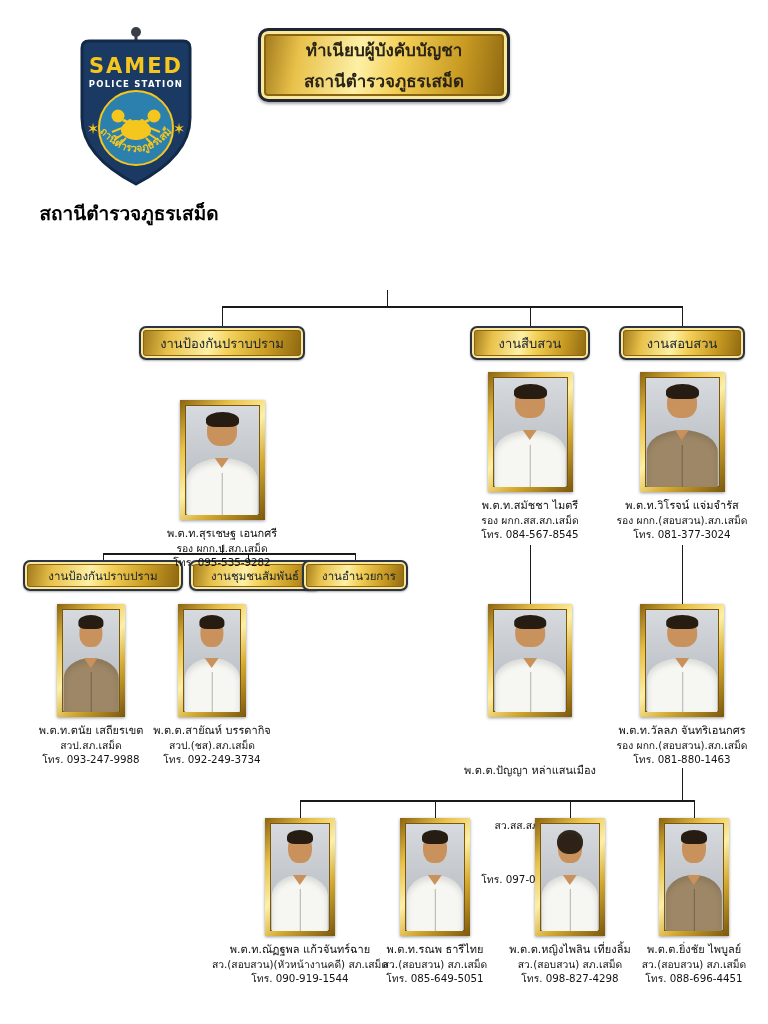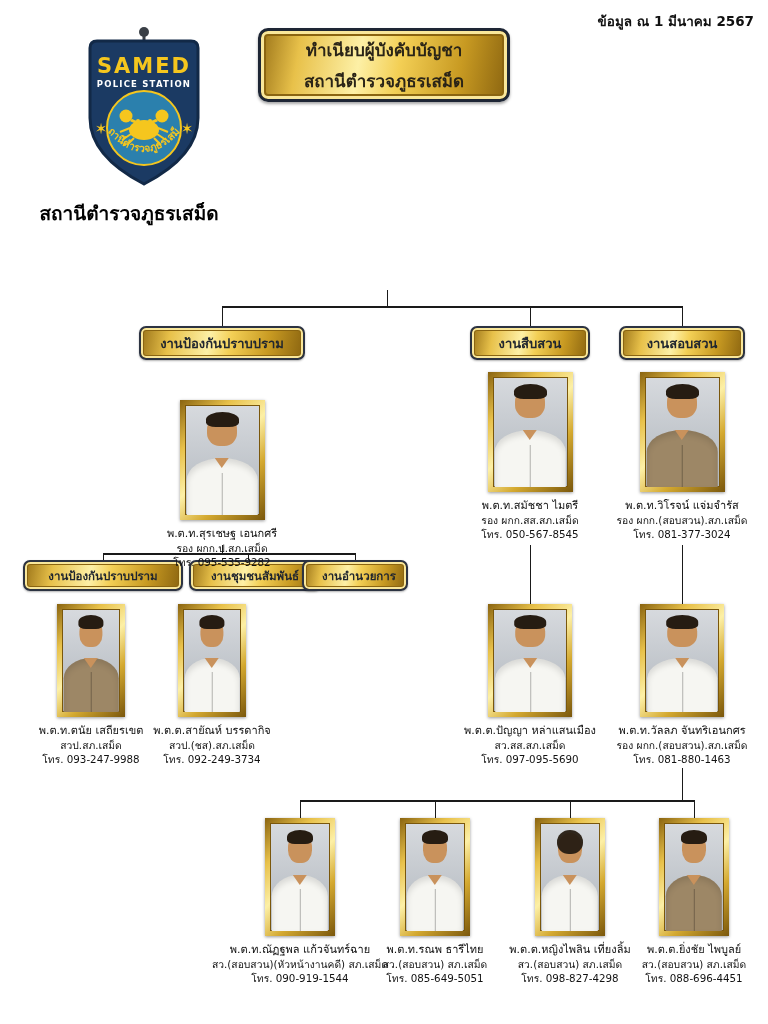--- a/index.html
+++ b/index.html
@@ -6,21 +6,21 @@
   .canvas{position:relative;width:768px;height:1024px;background:#ffffff;overflow:hidden;
           font-family:"DejaVu Sans",sans-serif;color:#111;}
   .date-note{position:absolute;top:10px;right:14px;font-size:13.5px;font-weight:bold;color:#111;}
 
   
   .plaque{position:absolute;height:34px;border-radius:7px;
     background:linear-gradient(100deg,#9a7318 0%,#e8c14a 18%,#fdf0a6 42%,#f3cf55 55%,#c89a22 78%,#8a6410 100%);
     border:2px solid #2c3342;
     box-shadow:inset 0 0 0 2px #f9e79a, inset 0 0 0 3px #8a6410, 0 1px 2px rgba(0,0,0,.3);
     display:flex;align-items:center;justify-content:center;
-    font-weight:bold;color:#20262f;font-size:13px;box-sizing:border-box;}
+    font-weight:normal;color:#20262f;font-size:13px;box-sizing:border-box;}
   .plaque.small{height:31px;font-size:11.5px;}
   .title-plaque{position:absolute;left:258px;top:28px;width:252px;height:74px;border-radius:10px;
     background:linear-gradient(100deg,#9a7318 0%,#e8c14a 16%,#fdf0a6 40%,#f3cf55 56%,#c89a22 80%,#8a6410 100%);
     border:3px solid #1e2635;
     box-shadow:inset 0 0 0 3px #f9e79a, inset 0 0 0 5px #8a6410, 0 2px 3px rgba(0,0,0,.35);
     display:flex;flex-direction:column;align-items:center;justify-content:center;gap:4px;
     font-weight:bold;color:#2a2417;font-size:17px;box-sizing:border-box;}
 
   
   .ln{position:absolute;background:#1a1a1a;}
@@ -42,28 +42,27 @@
     border-radius:50% 50% 0 0 / 38% 38% 0 0;background:#f6f6f2;z-index:1;
     box-shadow:inset 0 4px 6px rgba(0,0,0,.12);}
   .torso::before{content:"";position:absolute;top:26%;bottom:0;left:50%;width:1px;background:rgba(0,0,0,.28);}
   .torso::after{content:"";position:absolute;top:0;left:50%;transform:translateX(-50%);
     border-left:7px solid transparent;border-right:7px solid transparent;border-top:10px solid #c9925c;}
   .o-name{margin-top:7px;font-size:11px;line-height:14px;color:#111;text-align:center;}
   .o-sub{margin-top:1px;font-size:10.3px;line-height:13px;color:#111;text-align:center;}
 
   .station-label{position:absolute;left:28px;top:198px;width:202px;text-align:center;
     font-size:19px;font-weight:bold;color:#000;}
-  .badge{position:absolute;left:76px;top:24px;}
+  .badge{position:absolute;left:68px;top:24px;}
 </style>
 </head>
 <body>
 
 <div class="canvas">
 
-  <div class="date-note">ข้อมูล ณ 1 มีนาคม 2567</div>
 
   <div class="badge">
     <svg width="136" height="172" viewBox="0 0 136 172">
       <circle cx="68" cy="8" r="5" fill="#3a3f46"></circle>
       <rect x="66.5" y="11" width="3" height="7" fill="#3a3f46"></rect>
       <path d="M 14 24 Q 14 17 21 17 L 115 17 Q 122 17 122 24 L 122 94 Q 122 132 68 160 Q 14 132 14 94 Z" fill="#1b3a63" stroke="#122947" stroke-width="3"></path>
       <text x="68" y="49" text-anchor="middle" font-size="21" font-weight="bold" fill="#f5c61e" letter-spacing="2">SAMED</text>
       <text x="68" y="63" text-anchor="middle" font-size="8.5" font-weight="bold" fill="#ffffff" letter-spacing="1.2">POLICE STATION</text>
       <circle cx="68" cy="104" r="37" fill="#2b80ad" stroke="#f5c61e" stroke-width="2"></circle>
 
@@ -150,21 +149,21 @@
 
   <div class="card" style="left:435px;top:372px;">
     <div class="frame" style="width:85px;height:120px;">
       <div class="photo">
         <div class="head"></div>
         <div class="torso" style="background-color: rgb(246, 246, 242);"></div>
       </div>
     </div>
     <div class="o-name">พ.ต.ท.สมัชชา ไมตรี</div>
     <div class="o-sub">รอง ผกก.สส.สภ.เสม็ด</div>
-    <div class="o-sub">โทร. 050-567-8545</div>
+    <div class="o-sub">โทร. 084-567-8545</div>
   </div>
 
   <div class="card" style="left:587px;top:372px;">
     <div class="frame" style="width:85px;height:120px;">
       <div class="photo">
         <div class="head"></div>
         <div class="torso" style="background-color: rgb(157, 135, 102);"></div>
       </div>
     </div>
     <div class="o-name">พ.ต.ท.วิโรจน์ แจ่มจำรัส</div>
@@ -190,21 +189,21 @@
         <div class="head"></div>
         <div class="torso" style="background-color: rgb(246, 246, 242);"></div>
       </div>
     </div>
     <div class="o-name">พ.ต.ต.สายัณห์ บรรดากิจ</div>
     <div class="o-sub">สวป.(ชส).สภ.เสม็ด</div>
     <div class="o-sub">โทร. 092-249-3734</div>
   </div>
 
 
-  <div class="card" style="left:435px;top:604px;">
+  <div class="card" style="left:435px;top:604px;gap:40px;">
     <div class="frame" style="width:84px;height:113px;">
       <div class="photo">
         <div class="head"></div>
         <div class="torso" style="background-color: rgb(246, 246, 242);"></div>
       </div>
     </div>
     <div class="o-name">พ.ต.ต.ปัญญา หล่าแสนเมือง</div>
     <div class="o-sub">สว.สส.สภ.เสม็ด</div>
     <div class="o-sub">โทร. 097-095-5690</div>
   </div>

